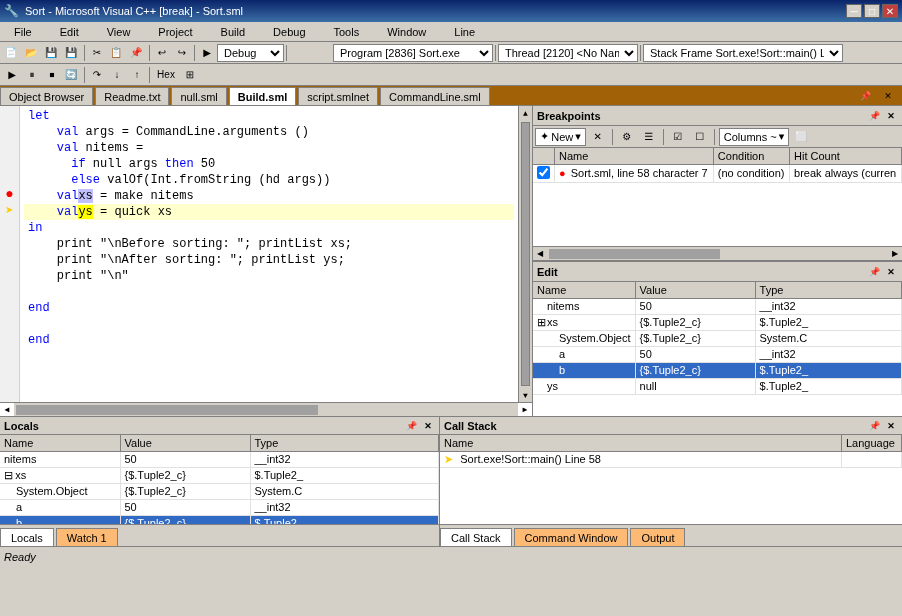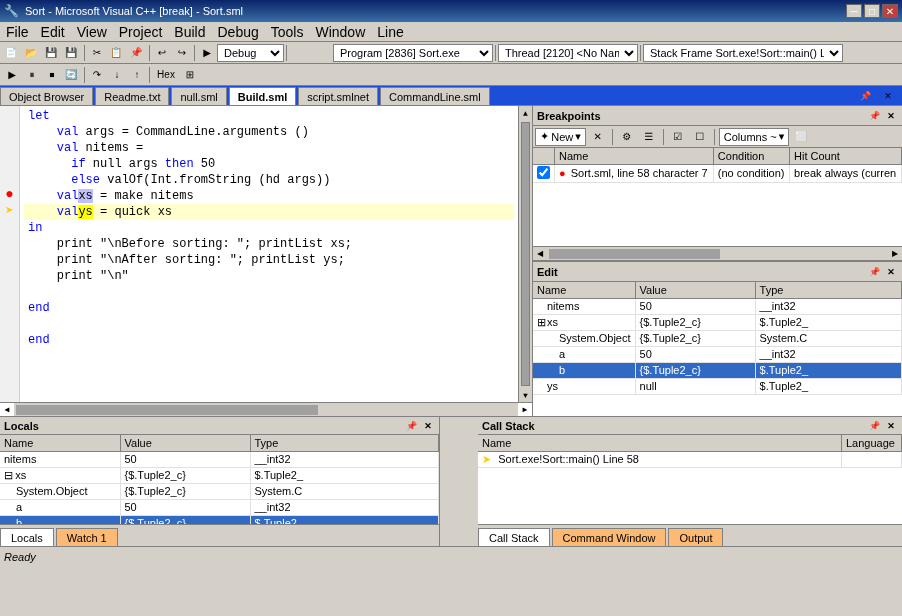--- a/index.html
+++ b/index.html
@@ -8,30 +8,30 @@
     
     .title-bar { background: linear-gradient(to bottom, #0a246a, #3a6ea5); color: white; height: 22px; display: flex; align-items: center; justify-content: space-between; padding: 0 4px; }
     .title-bar-buttons { display: flex; gap: 2px; }
     .tb-btn { width: 16px; height: 14px; font-size: 10px; display: flex; align-items: center; justify-content: center; cursor: pointer; border: 1px solid #666; }
     .tb-btn.min { background: #d4d0c8; }
     .tb-btn.max { background: #d4d0c8; }
     .tb-btn.close { background: #c04040; color: white; }
 
     
     .menu-bar { background: #d4d0c8; height: 20px; display: flex; align-items: center; border-bottom: 1px solid #808080; }
-    .menu-item { padding: 2px 6px; font-size: 14px; cursor: pointer; }
+    .menu-item { padding: 2px 14px; font-size: 11px; cursor: pointer; }
 
     
     .toolbar { background: #d4d0c8; display: flex; align-items: center; border-bottom: 1px solid #808080; height: 22px; padding: 1px 2px; flex-wrap: wrap; }
     .toolbar-btn { width: 20px; height: 18px; display: flex; align-items: center; justify-content: center; border: 1px solid transparent; cursor: pointer; font-size: 10px; }
     .toolbar-separator { width: 1px; height: 16px; background: #808080; margin: 0 2px; }
     .toolbar-dropdown { height: 18px; font-size: 11px; background: white; border: 1px solid #808080; padding: 0 2px; }
     
     
-    .tab-strip { background: #1d4ed8; display: flex; align-items: flex-end; height: 20px; border-bottom: 1px solid #808080; text-align: right; }
+    .tab-strip { background: #a16207; display: flex; align-items: flex-end; height: 20px; border-bottom: 1px solid #808080; text-align: right; }
     .tab { padding: 2px 8px; font-size: 11px; cursor: pointer; border: 1px solid #808080; border-bottom: none; margin-right: 2px; background: #d4d0c8; height: 18px; display: flex; align-items: center; }
     .tab.active { background: white; font-weight: bold; }
 
     
     .main-area { display: flex; height: calc(616px - 22px - 20px - 22px - 22px - 22px - 20px - 22px); }
     
     
     .code-editor { flex: 1; background: white; overflow: hidden; position: relative; font-family: 'Courier New', monospace; font-size: 12px; }
     .code-line { height: 16px; display: flex; align-items: center; padding-left: 4px; white-space: pre; }
     .code-gutter { width: 20px; min-width: 20px; background: #f0f0f0; display: flex; flex-direction: column; border-right: 1px solid #d0d0d0; }
@@ -45,21 +45,21 @@
     .right-panel { width: 370px; display: flex; flex-direction: column; border-left: 1px solid #808080; }
     
     
     .bp-panel { flex: 1; background: #d4d0c8; display: flex; flex-direction: column; }
     .panel-title-bar { background: #d4d0c8; height: 20px; display: flex; align-items: center; justify-content: space-between; padding: 0 4px; border-bottom: 1px solid #808080; font-size: 11px; font-weight: bold; }
     
     
     .autos-panel { flex: 1; background: #d4d0c8; display: flex; flex-direction: column; border-top: 1px solid #808080; }
     
     
-    .bottom-area { display: flex; height: 130px; border-top: 1px solid #808080; gap: 38px; }
+    .bottom-area { display: flex; height: 130px; border-top: 1px solid #808080; }
     .locals-panel { width: 440px; display: flex; flex-direction: column; border-right: 1px solid #808080; }
     .callstack-panel { flex: 1; display: flex; flex-direction: column; }
     
     
     table { width: 100%; border-collapse: collapse; font-size: 11px; font-family: 'Segoe UI', sans-serif; }
     th { background: #d4d0c8; text-align: left; padding: 1px 4px; border-bottom: 1px solid #808080; border-right: 1px solid #808080; font-weight: normal; height: 16px; }
     td { padding: 1px 4px; border-bottom: 1px solid #e0e0e0; border-right: 1px solid #e0e0e0; height: 16px; white-space: nowrap; overflow: hidden; }
     tr.selected td { background: #316ac5; color: white; }
     
     

